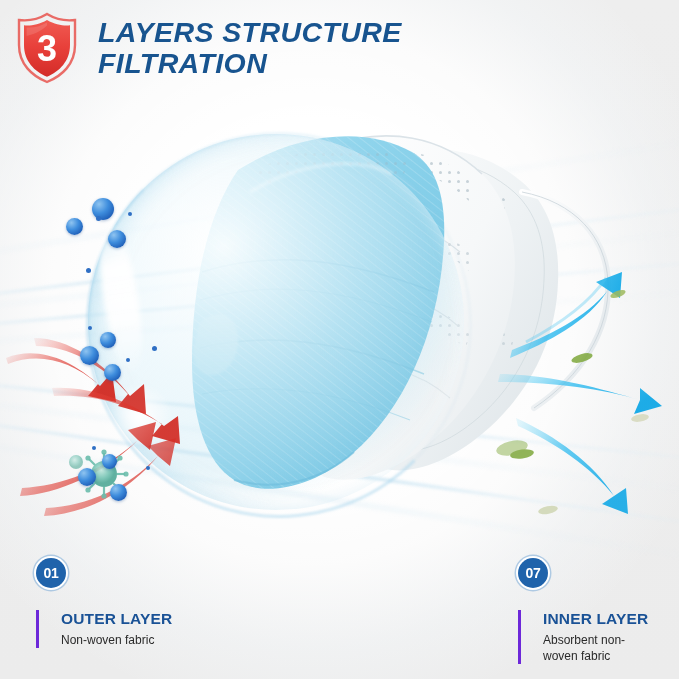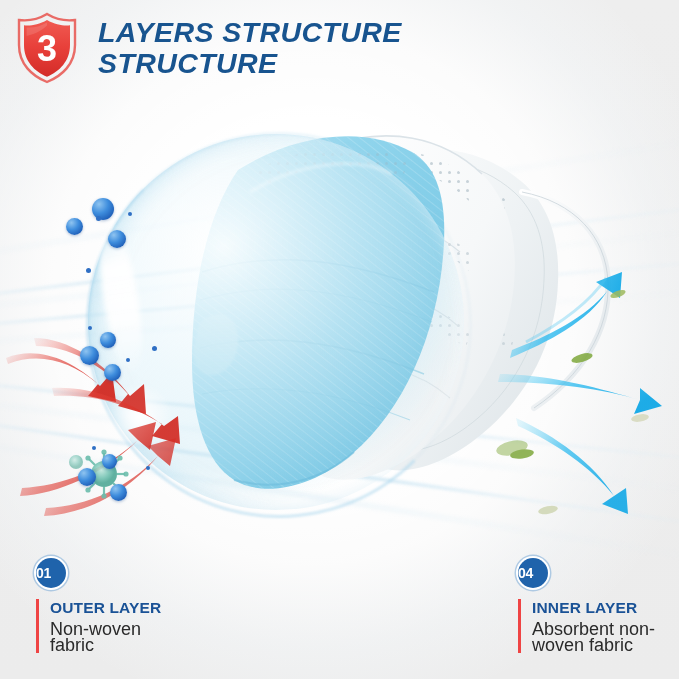--- a/index.html
+++ b/index.html
@@ -121,41 +121,41 @@
   }
   .legend-col { position: absolute; top: 0; }
   .badge {
     width: 30px; height: 30px;
     border-radius: 50%;
     background: #1f63ab;
     color: #ffffff;
     font-size: 14px;
     font-weight: 700;
     line-height: 30px;
-    text-align: left;
+    text-align: center;
     letter-spacing: -.2px;
     box-shadow: 0 0 0 2px #ffffff, 0 0 0 3.5px rgba(120,170,215,0.55);
   }
   .legend-body {
-    margin-top: 11px;
-    padding-left: 11px;
-    border-left: 3px solid #ef4444;
+    margin-top: 22px;
+    padding-left: 22px;
+    border-left: 3px solid #6d28d9;
   }
   .legend-title {
     color: #1a5296;
     font-size: 15.5px;
     font-weight: 700;
     letter-spacing: .15px;
     line-height: 18px;
     white-space: nowrap;
   }
   .legend-desc {
     margin-top: 4px;
     color: #2a2a2a;
-    font-size: 18px;
+    font-size: 12px;
     font-weight: 400;
     line-height: 16px;
   }
 </style>
 </head>
 <body>
 
 <div id="poster">
 
   <div class="bg-base"></div>
@@ -180,21 +180,21 @@
           </linearGradient>
         </defs>
         <path d="M33 2 C23 8, 13 9, 5 8 L5 33 C5 52, 18 64, 33 70 C48 64, 61 52, 61 33 L61 8 C53 9, 43 8, 33 2 Z" fill="none" stroke="#e8544d" stroke-width="2.4" opacity="0.85"></path>
         <path d="M33 8 C24.5 13, 16 14, 10 13.3 L10 33 C10 49, 20.5 59.5, 33 64.8 C45.5 59.5, 56 49, 56 33 L56 13.3 C50 14, 41.5 13, 33 8 Z" fill="url(#shGrad)"></path>
         <path d="M33 10.5 C25.5 15, 18.5 16, 12.6 15.4 L12.6 24 C22 22, 30 17, 33 13.5 Z" fill="#ffffff" opacity="0.13"></path>
         <text x="33" y="48.5" text-anchor="middle" font-family="Liberation Sans, sans-serif" font-size="36" font-weight="700" fill="#ffffff">3</text>
       </svg>
     </div>
     <div class="title-block">
       <div class="title-line">LAYERS STRUCTURE</div>
-      <div class="title-line">STRUCTURE</div>
+      <div class="title-line">FILTRATION</div>
     </div>
   </div>
 
   <div class="stage">
 
     <div class="mask">
       <svg viewBox="0 0 470 430" preserveAspectRatio="none">
         <defs>
           <linearGradient id="blueLayer" x1="0.1" y1="0" x2="0.95" y2="1">
             <stop offset="0%" stop-color="#b5e4f4"></stop>
@@ -372,21 +372,21 @@
       <div class="badge">01</div>
       <div class="legend-body">
         <div class="legend-title">OUTER LAYER</div>
         <div class="legend-desc">Non-woven fabric</div>
       </div>
     </div>
 
 
 
     <div class="legend-col" style="left:518px; width:140px;">
-      <div class="badge">04</div>
+      <div class="badge">07</div>
       <div class="legend-body">
         <div class="legend-title">INNER LAYER</div>
         <div class="legend-desc">Absorbent non-woven fabric</div>
       </div>
     </div>
 
   </div>
 </div>
 
 </body></html>

